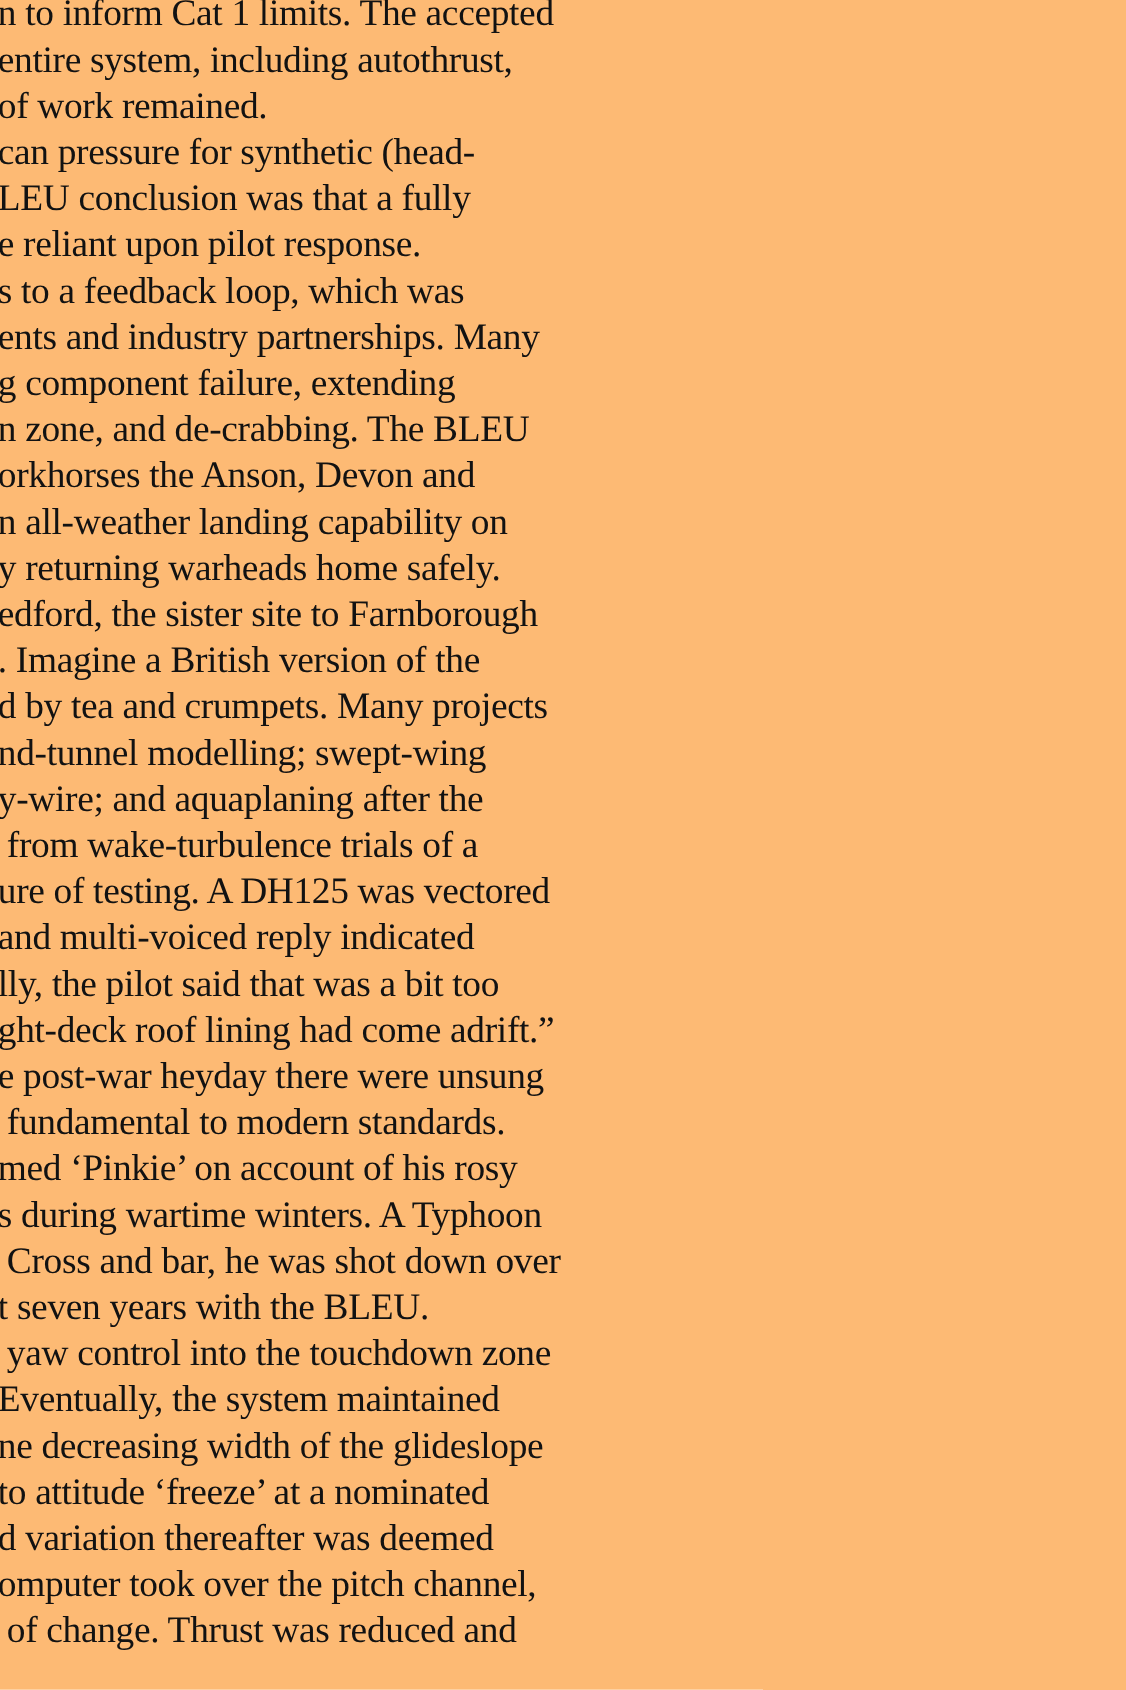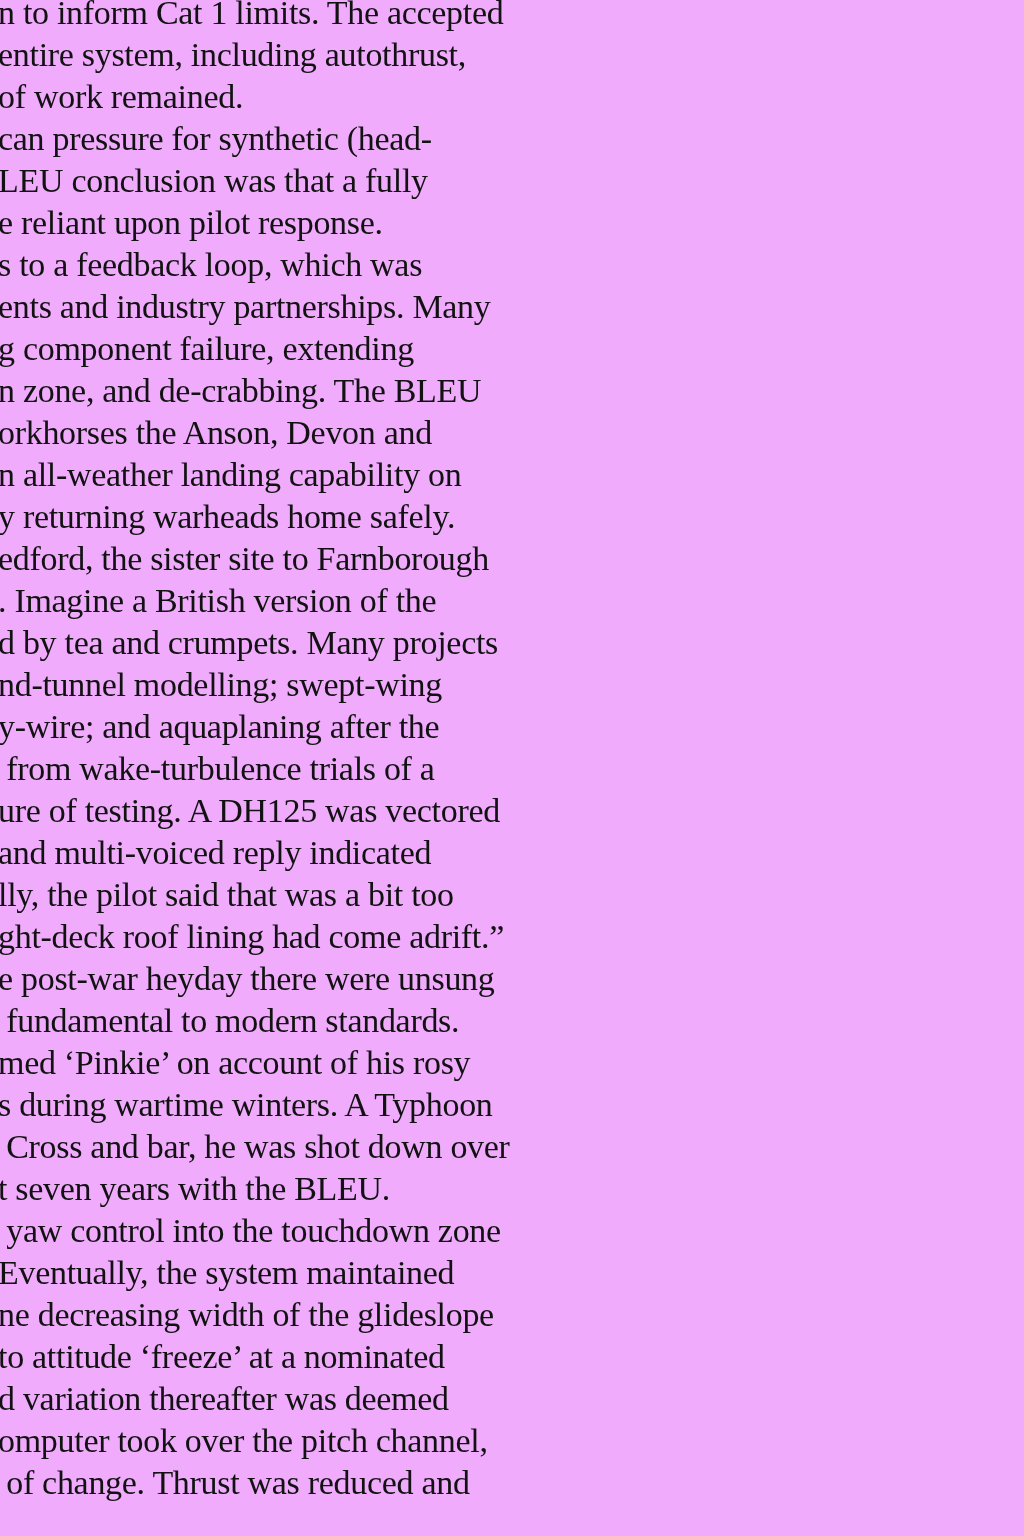--- a/index.html
+++ b/index.html
@@ -9,21 +9,21 @@
   }
   body {
     width: 1024px;
     height: 1536px;
     overflow: hidden;
     position: relative;
   }
   .page {
     position: absolute;
     inset: 0;
-    background: #f0abfc;
+    background: #fdba74;
     overflow: hidden;
   }
   .text-column {
     position: absolute;
     top: -8px;
     left: -2px;
     width: 600px;
     overflow: hidden;
   }
   .text-column p.line {

